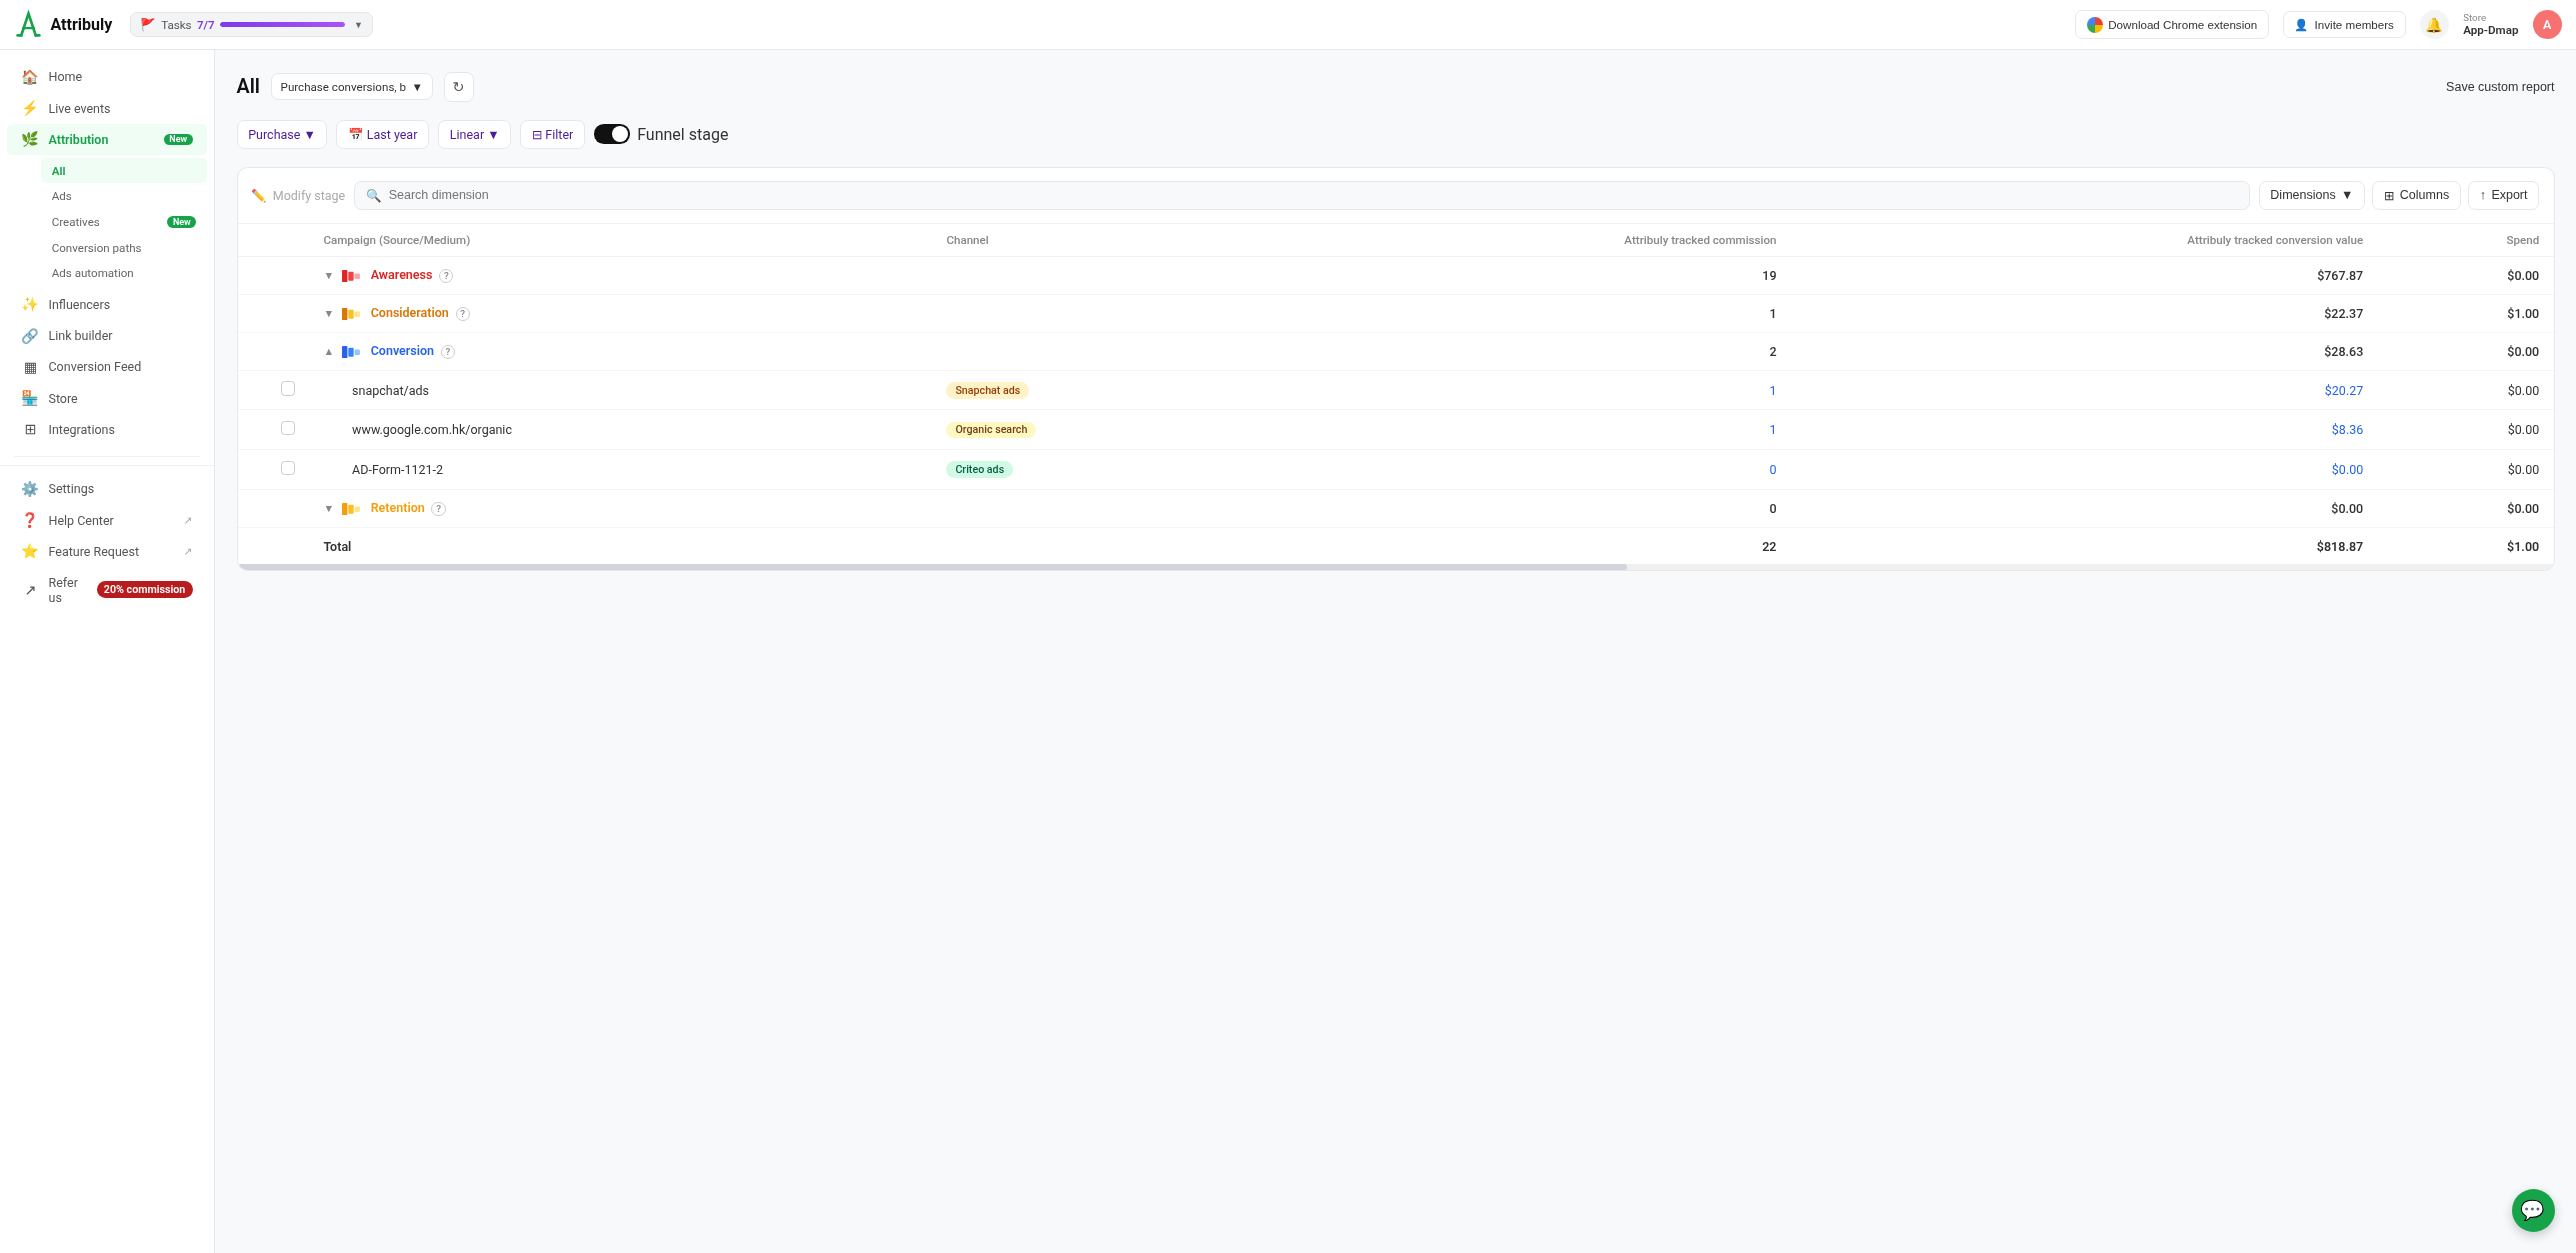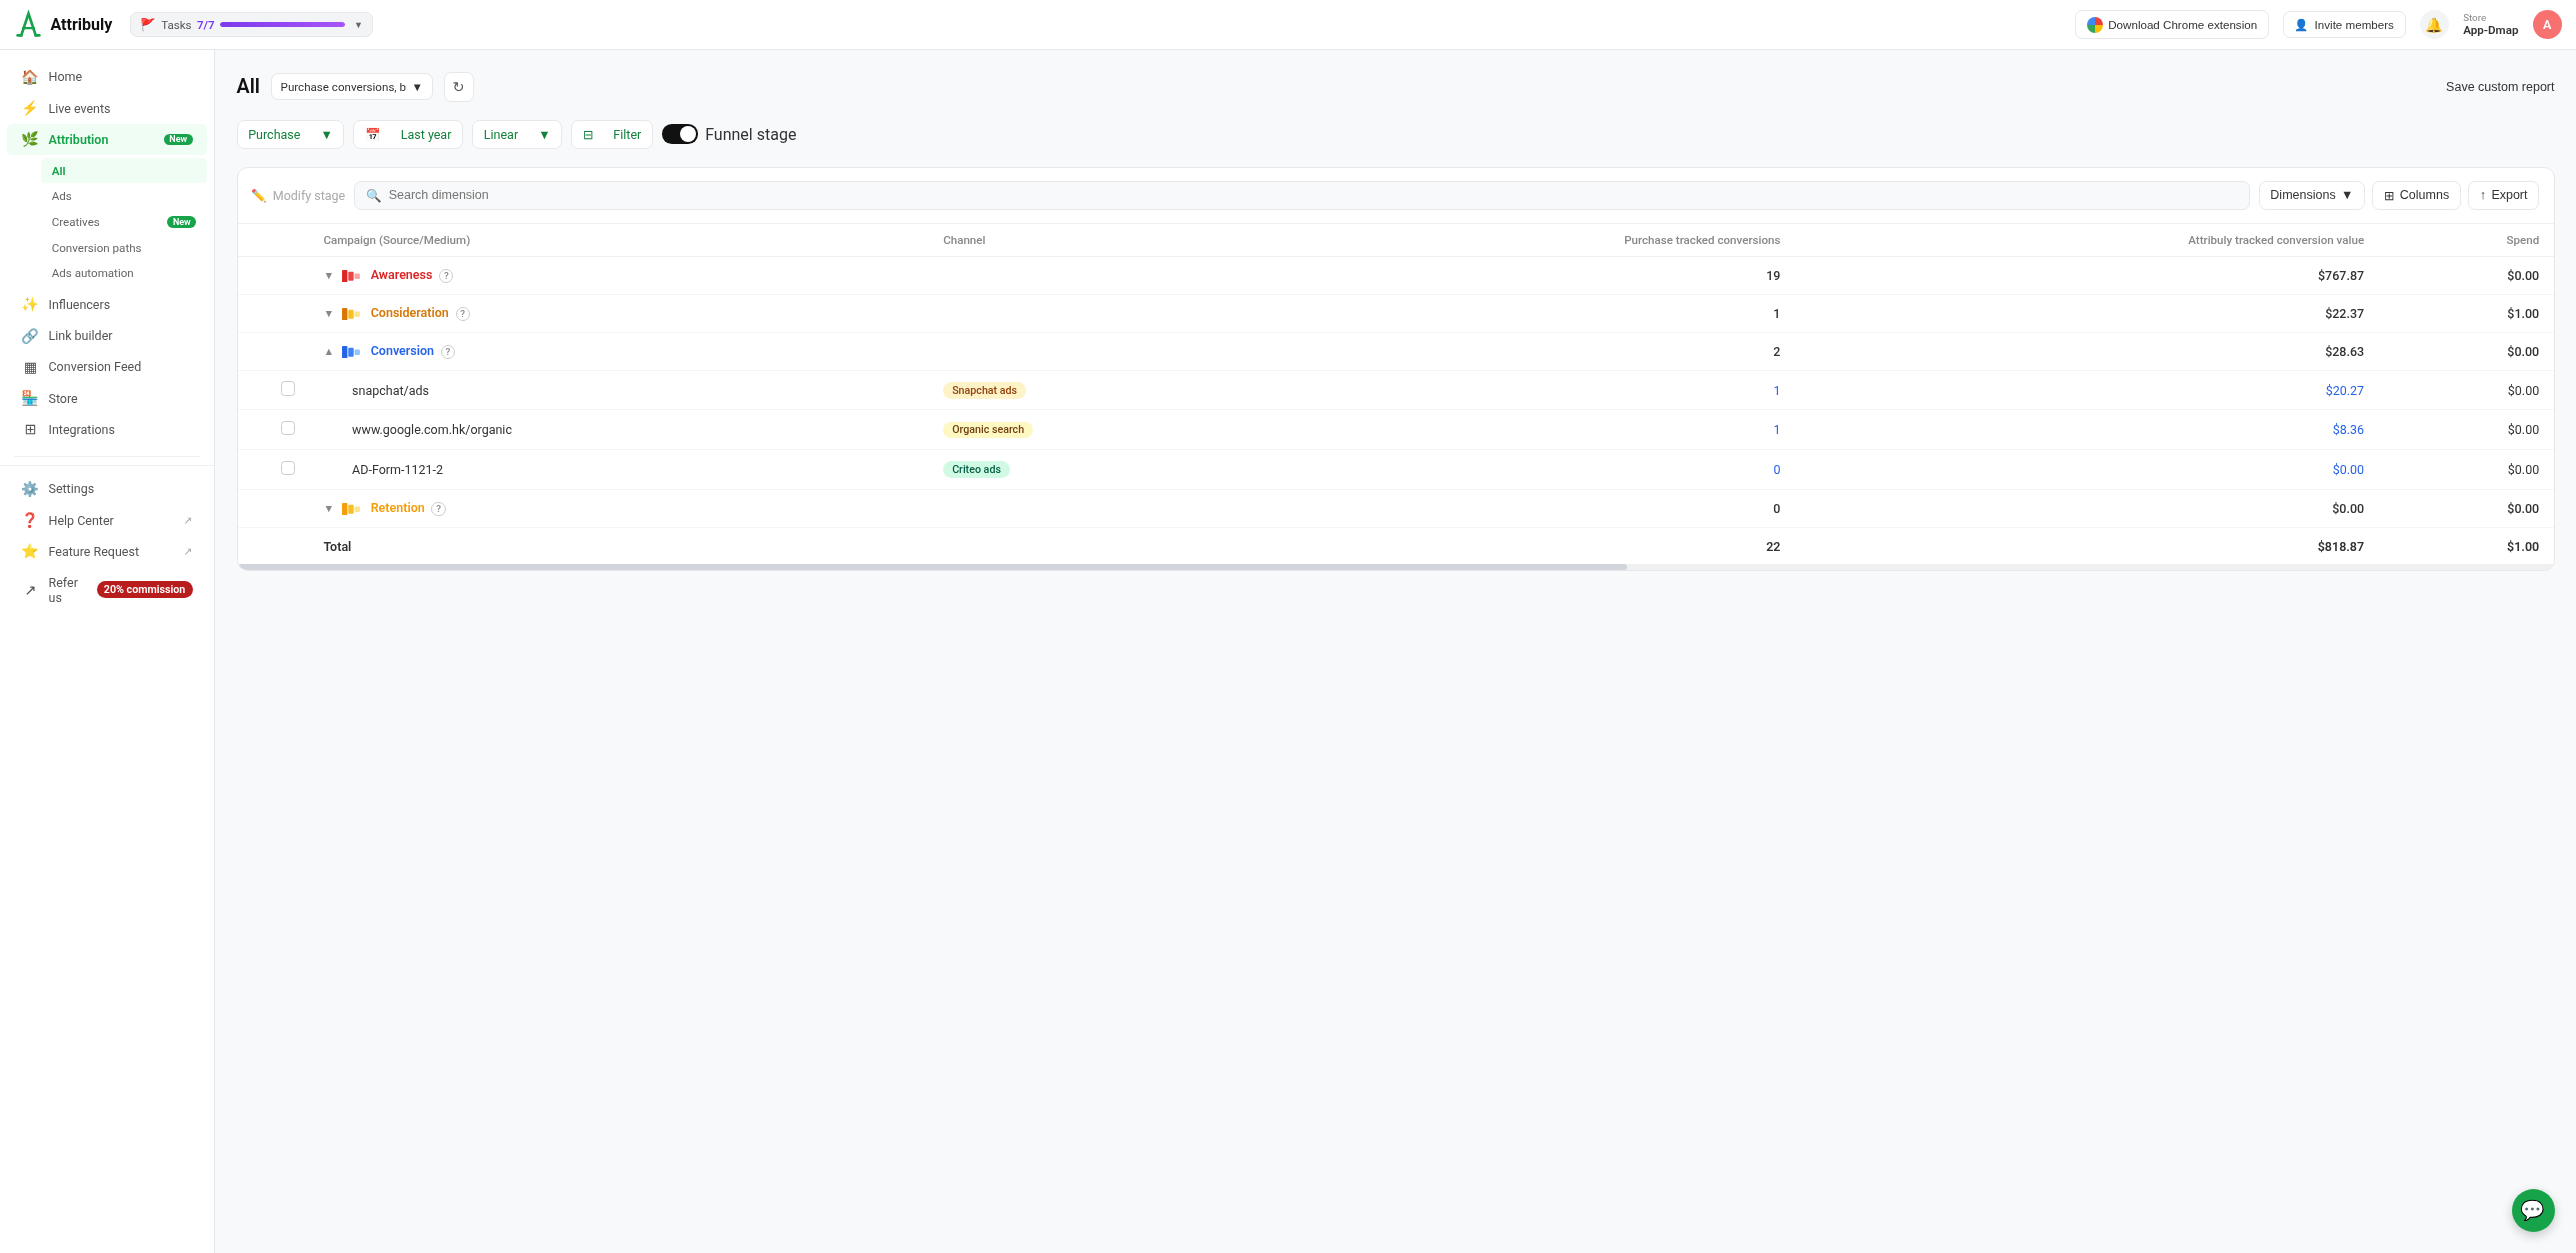--- a/index.html
+++ b/index.html
@@ -50,21 +50,21 @@
     
     .content-header { display: flex; align-items: center; gap: 10.7px; margin-bottom: 18px; }
     .all-label { font-size: 19.7px; font-weight: 600; color: #111; }
     .select-dropdown { display: flex; align-items: center; gap: 5.4px; background: #fff; border: 0.9px solid #e5e7eb; border-radius: 7.2px; padding: 5.4px 9px; cursor: pointer; font-size: 11.6px; color: #333; }
     .refresh-btn { width: 30px; height: 30px; border-radius: 7.2px; background: #fff; border: 0.9px solid #e5e7eb; cursor: pointer; display: flex; align-items: center; justify-content: center; font-size: 14.3px; color: #555; }
     .header-spacer { flex: 1; }
     .save-report-btn { background: none; border: none; cursor: pointer; font-size: 12.5px; color: #333; font-weight: 500; }
 
     
     .filters-bar { display: flex; align-items: center; gap: 9px; margin-bottom: 18px; }
-    .filter-btn { display: flex; align-items: center; gap: 20px; background: #fff; border: 0.9px solid #e5e7eb; border-radius: 7.2px; padding: 6.3px 10.7px; cursor: pointer; font-size: 12.5px; color: #15803d; }
+    .filter-btn { display: flex; align-items: center; gap: 3px; background: #fff; border: 0.9px solid #e5e7eb; border-radius: 7.2px; padding: 6.3px 10.7px; cursor: pointer; font-size: 12.5px; color: #4c1d95; }
     .toggle-container { display: flex; align-items: center; gap: 7.2px; }
     .toggle { width: 36px; height: 19.7px; background: #111; border-radius: 9.8px; position: relative; cursor: pointer; }
     .toggle-knob { width: 16px; height: 16px; background: #fff; border-radius: 50%; position: absolute; top: 1.8px; right: 1.8px; }
     .toggle-label { font-size: 16px; color: #333; }
 
     
     .table-container { background: #fff; border-radius: 10.7px; border: 0.9px solid #e5e7eb; overflow: hidden; }
     .table-toolbar { display: flex; align-items: center; gap: 9px; padding: 12.5px 14.3px; border-bottom: 0.9px solid #f0f0f0; }
     .modify-stage-btn { display: flex; align-items: center; gap: 5.4px; color: #aaa; font-size: 12.5px; cursor: pointer; }
     .search-box { flex: 1; display: flex; align-items: center; gap: 7.2px; background: #f8f9fa; border: 0.9px solid #e5e7eb; border-radius: 7.2px; padding: 6.3px 10.7px; }
@@ -310,21 +310,21 @@
             </button>
           </div>
         </div>
 
         <table class="data-table">
           <thead>
             <tr>
               <th style="width:29px;"></th>
               <th>Campaign (Source/Medium)</th>
               <th>Channel</th>
-              <th class="right">Purchase tracked conversions</th>
+              <th class="right">Attribuly tracked commission</th>
               <th class="right">Attribuly tracked conversion value</th>
               <th class="right">Spend</th>
             </tr>
           </thead>
           <tbody>
 
             <tr class="stage-row">
               <td class="checkbox-cell"></td>
               <td>
                 <span class="row-expand">▼</span>

